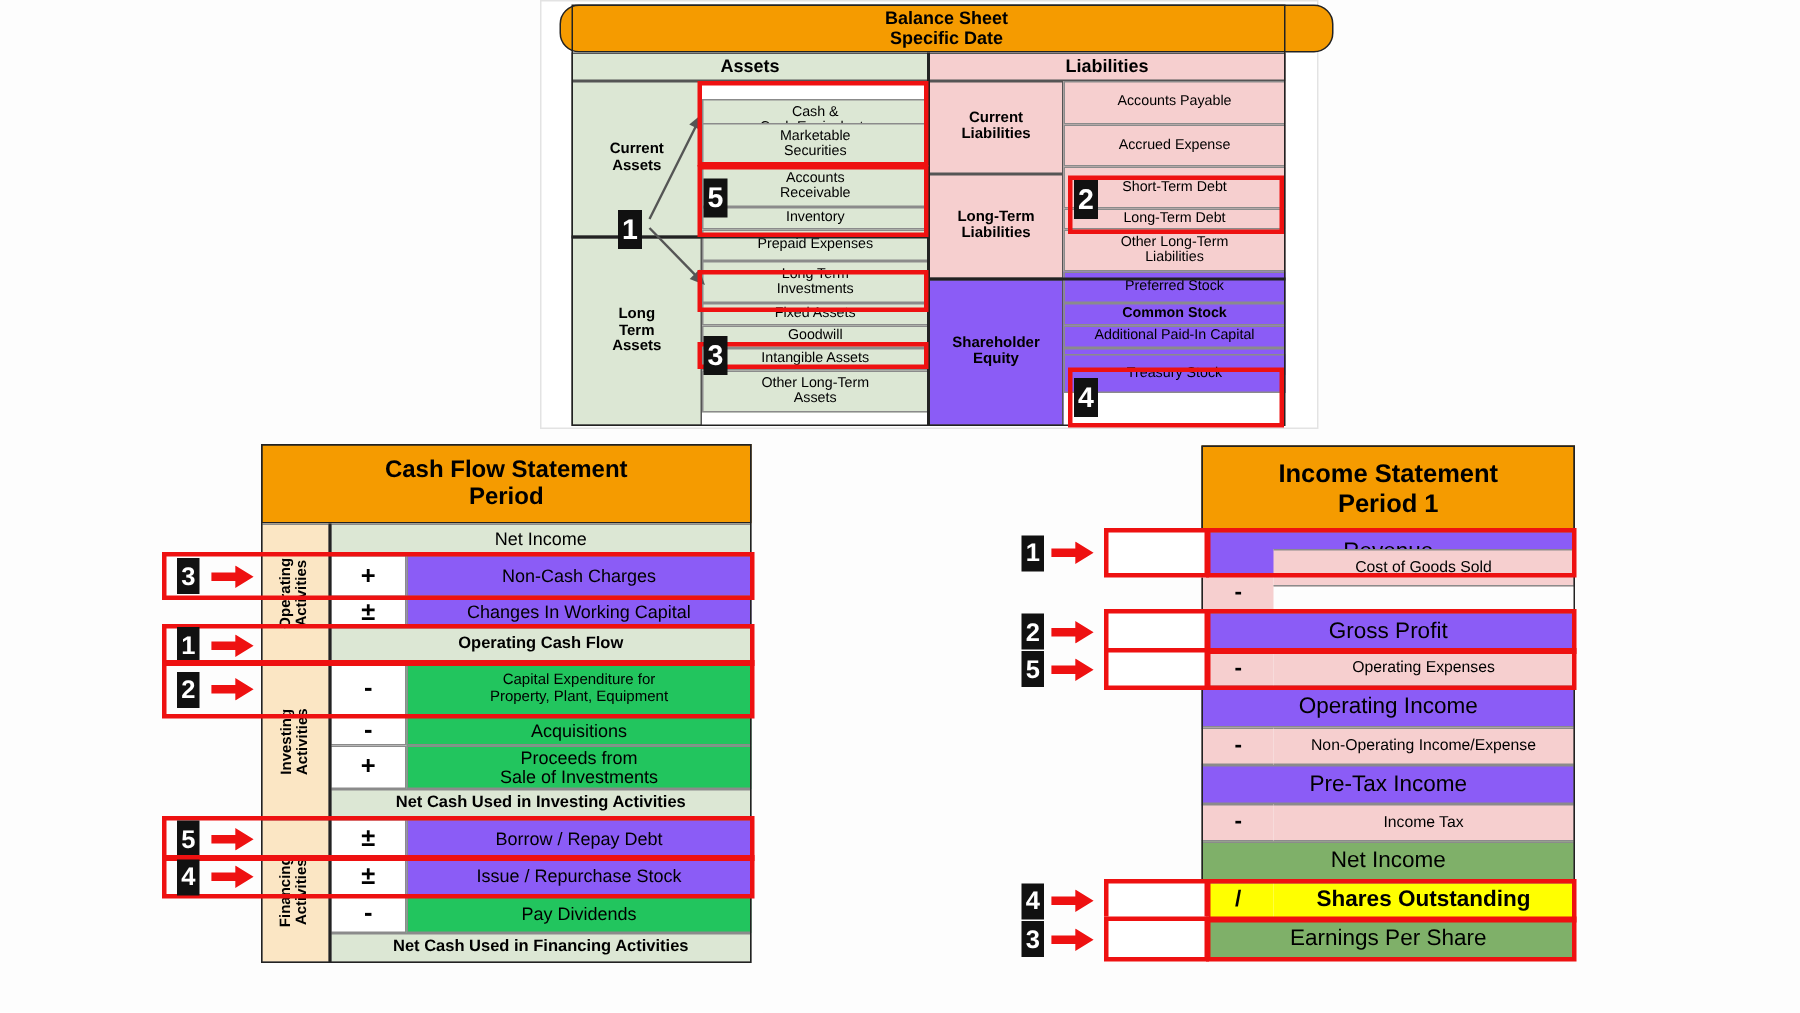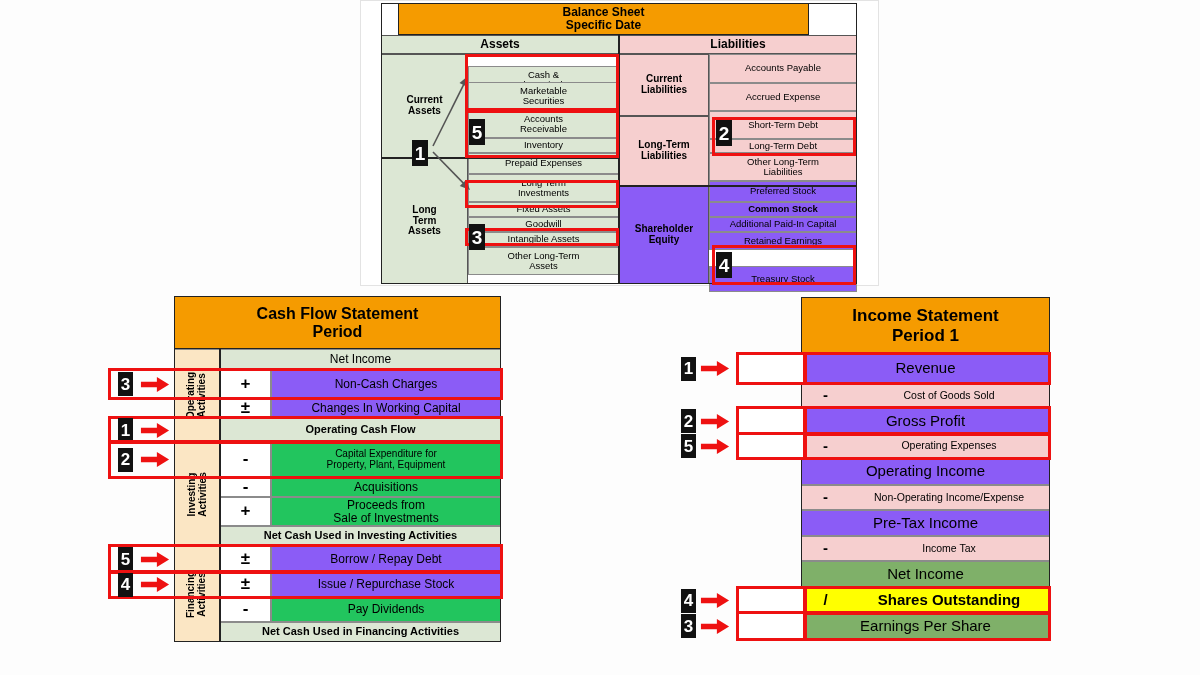--- a/index.html
+++ b/index.html
@@ -81,21 +81,21 @@
   .sep{position:absolute;background:#222;}
 </style>
 </head>
 <body>
 
 <div class="canvas">
 
   <div class="whitecard" style="left:360px;top:0px;width:517px;height:284px;"></div>
 
   <div id="bs">
-      <div class="panel title" style="left:398px;top:3px;width:411px;height:32px;font-size:12px;">
+      <div class="panel title" style="left:373px;top:3px;width:516px;height:32px;font-size:12px;border-radius:13px;">
         <div>Balance Sheet</div>
         <div>Specific Date</div>
       </div>
       <div class="panel cell green bold" style="left:381px;top:35px;width:238px;height:19px;font-size:12px;border-color:#555;">Assets</div>
       <div class="panel cell pink bold" style="left:619px;top:35px;width:238px;height:19px;font-size:12px;border-color:#555;">Liabilities</div>
       <div class="panel cell green bold" style="left:381px;top:54px;width:87px;height:104px;font-size:10px;border-color:#555;">Current
 Assets</div>
       <div class="panel cell green bold" style="left:381px;top:158px;width:87px;height:126px;font-size:10px;border-color:#555;">Long
 Term
 Assets</div>
@@ -123,21 +123,21 @@
       <div class="panel cell pink" style="left:709px;top:54px;width:148px;height:29px;font-size:9.5px;">Accounts Payable</div>
       <div class="panel cell pink" style="left:709px;top:83px;width:148px;height:28px;font-size:9.5px;">Accrued Expense</div>
       <div class="panel cell pink" style="left:709px;top:111px;width:148px;height:28px;font-size:9.5px;">Short-Term Debt</div>
       <div class="panel cell pink" style="left:709px;top:139px;width:148px;height:14px;font-size:9.5px;">Long-Term Debt</div>
       <div class="panel cell pink" style="left:709px;top:153px;width:148px;height:28px;font-size:9.5px;">Other Long-Term
 Liabilities</div>
       <div class="panel cell blue" style="left:709px;top:181px;width:148px;height:21px;font-size:9.5px;">Preferred Stock</div>
       <div class="panel cell blue" style="left:709px;top:202px;width:148px;height:15px;font-size:9.5px;font-weight:bold;">Common Stock</div>
       <div class="panel cell blue" style="left:709px;top:217px;width:148px;height:15px;font-size:9.5px;">Additional Paid-In Capital</div>
       <div class="panel cell blue" style="left:709px;top:232px;width:148px;height:18px;font-size:9.5px;">Retained Earnings</div>
-      <div class="panel cell blue" style="left:709px;top:266px;width:148px;height:26px;font-size:9.5px;">Treasury Stock</div>
+      <div class="panel cell blue" style="left:709px;top:236px;width:148px;height:26px;font-size:9.5px;">Treasury Stock</div>
       <div class="outline" style="left:381px;top:3px;width:476px;height:281px;"></div>
       <div class="sep" style="left:618px;top:35px;width:2px;height:249px;"></div>
       <div class="sep" style="left:381px;top:157px;width:238px;height:1.6px;"></div>
       <div class="sep" style="left:619px;top:185px;width:238px;height:1.6px;"></div>
     </div>
 
   <div id="cf">
       <div class="panel title" style="left:174px;top:296px;width:327px;height:53px;font-size:16px;">
         <div>Cash Flow Statement</div>
         <div>Period</div>
@@ -180,21 +180,21 @@
       <div class="sep" style="left:219px;top:349px;width:1.6px;height:293px;"></div>
     </div>
 
   <div id="is">
       <div class="panel title" style="left:801px;top:297px;width:249px;height:57px;font-size:17px;">
         <div>Income Statement</div>
         <div>Period 1</div>
       </div>
       <div class="panel cell blue" style="left:801px;top:354px;width:249px;height:29px;font-size:15px;">Revenue</div>
       <div class="panel cell pink bold" style="left:801px;top:383px;width:48px;height:25px;font-size:15px;border-right:none;">-</div>
-      <div class="panel cell pink " style="left:849px;top:383px;width:201px;height:25px;font-size:10.5px;border-left:none;">Cost of Goods Sold</div>
+      <div class="panel cell pink " style="left:849px;top:366px;width:201px;height:25px;font-size:10.5px;border-left:none;">Cost of Goods Sold</div>
       <div class="panel cell blue" style="left:801px;top:408px;width:249px;height:26px;font-size:15px;">Gross Profit</div>
       <div class="panel cell pink bold" style="left:801px;top:434px;width:48px;height:24px;font-size:15px;border-right:none;">-</div>
       <div class="panel cell pink " style="left:849px;top:434px;width:201px;height:24px;font-size:10.5px;border-left:none;">Operating Expenses</div>
       <div class="panel cell blue" style="left:801px;top:458px;width:249px;height:27px;font-size:15px;">Operating Income</div>
       <div class="panel cell pink bold" style="left:801px;top:485px;width:48px;height:25px;font-size:15px;border-right:none;">-</div>
       <div class="panel cell pink " style="left:849px;top:485px;width:201px;height:25px;font-size:10.5px;border-left:none;">Non-Operating Income/Expense</div>
       <div class="panel cell blue" style="left:801px;top:510px;width:249px;height:26px;font-size:15px;">Pre-Tax Income</div>
       <div class="panel cell pink bold" style="left:801px;top:536px;width:48px;height:25px;font-size:15px;border-right:none;">-</div>
       <div class="panel cell pink " style="left:849px;top:536px;width:201px;height:25px;font-size:10.5px;border-left:none;">Income Tax</div>
       <div class="panel cell darkgreen" style="left:801px;top:561px;width:249px;height:27px;font-size:15px;">Net Income</div>

